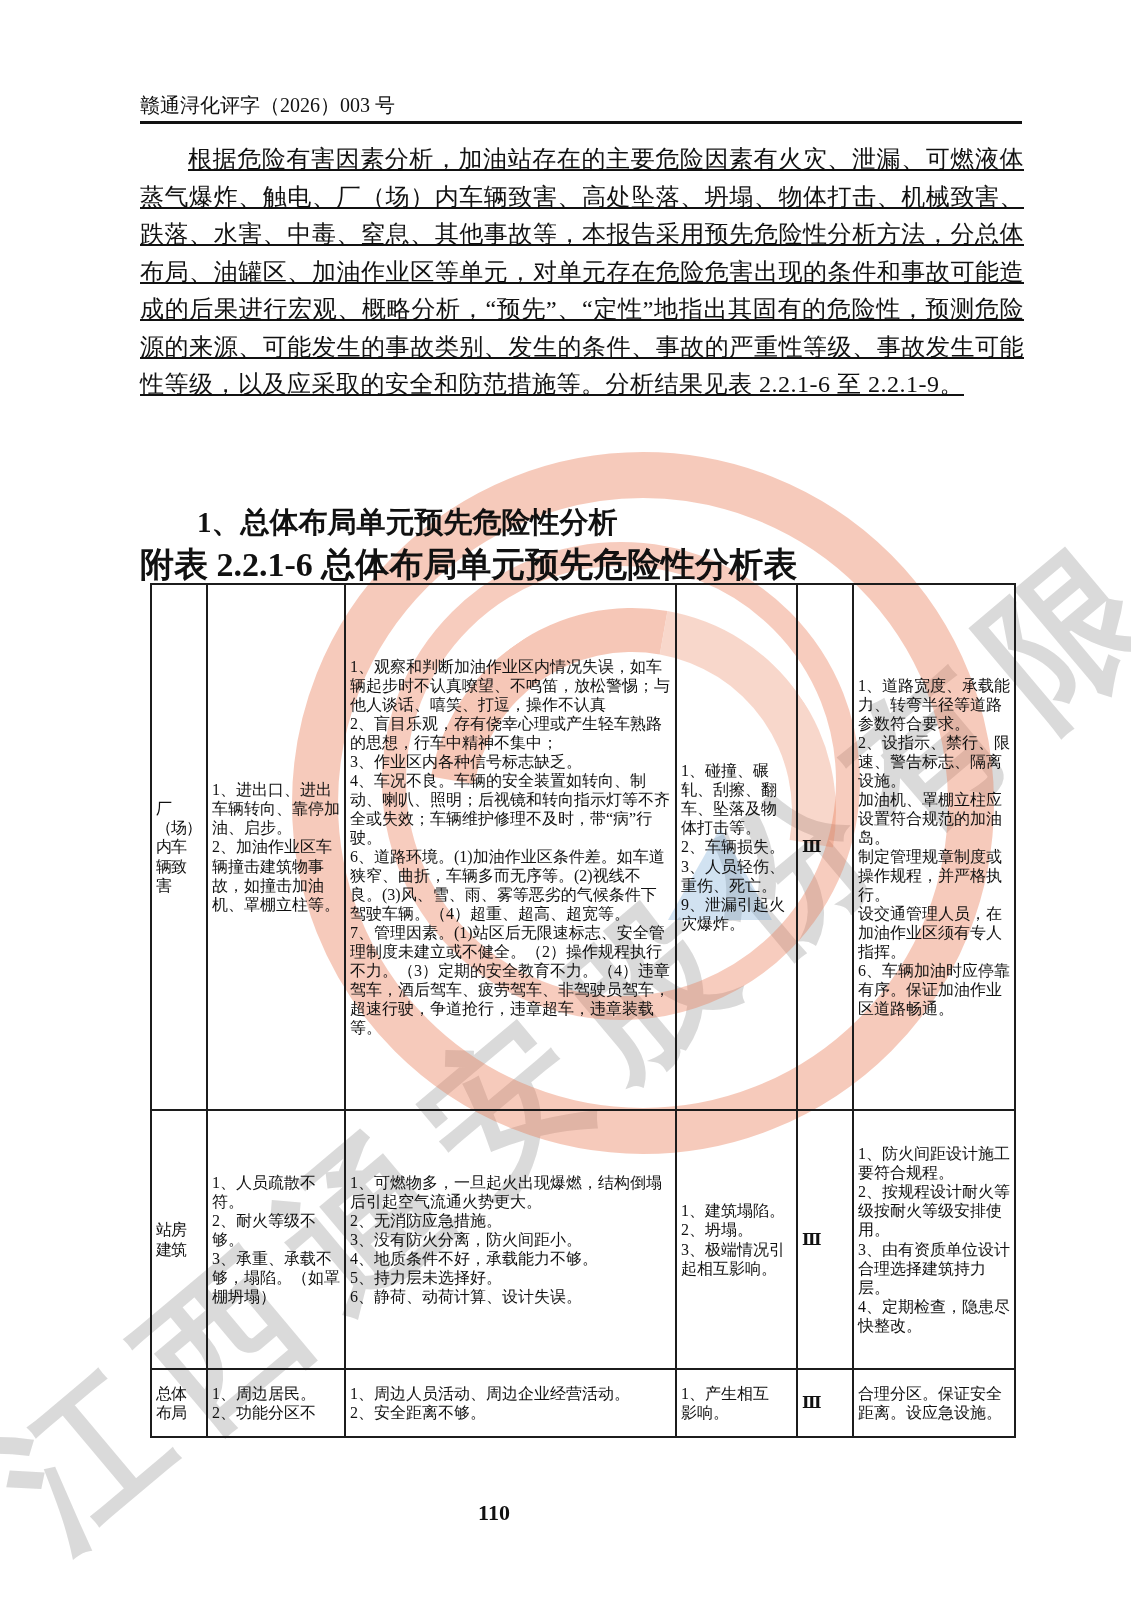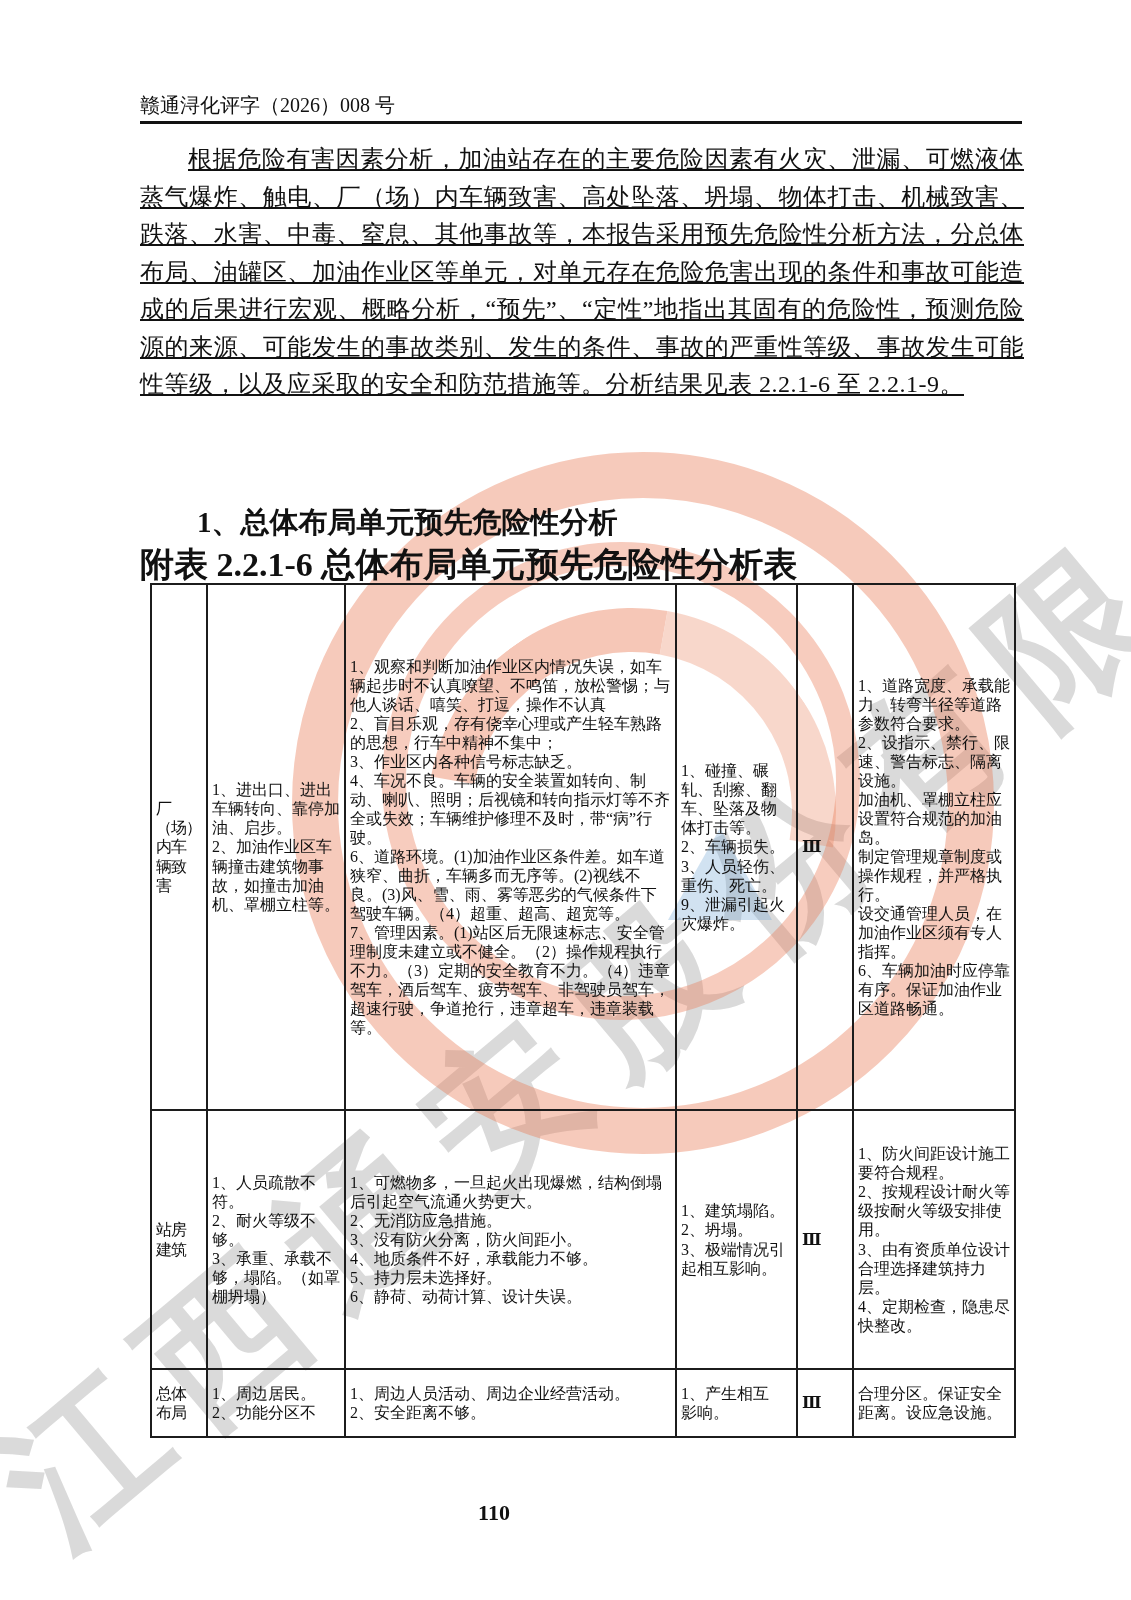--- a/index.html
+++ b/index.html
@@ -121,21 +121,21 @@
   <div class="wm wm-diag">江西通安股份有限公司</div>
   <div class="wm wm-circle">
     <div class="wm-circle-inner"></div>
     <div class="wm-swoosh"></div>
     <div class="wm-a"></div>
   </div>
 
   <div class="content">
 
     <div class="hdr">
-      <span>赣通浔化评字（2026）008 号</span>
+      <span>赣通浔化评字（2026）003 号</span>
     </div>
     <div class="hdr-rule"></div>
 
     <div class="para">根据危险有害因素分析，加油站存在的主要危险因素有火灾、泄漏、可燃液体蒸气爆炸、触电、厂（场）内车辆致害、高处坠落、坍塌、物体打击、机械致害、跌落、水害、中毒、窒息、其他事故等，本报告采用预先危险性分析方法，分总体布局、油罐区、加油作业区等单元，对单元存在危险危害出现的条件和事故可能造成的后果进行宏观、概略分析，“预先”、“定性”地指出其固有的危险性，预测危险源的来源、可能发生的事故类别、发生的条件、事故的严重性等级、事故发生可能性等级，以及应采取的安全和防范措施等。分析结果见表 2.2.1-6 至 2.2.1-9。</div>
 
     <div class="h1">1、总体布局单元预先危险性分析</div>
     <div class="caption">附表 2.2.1-6 总体布局单元预先危险性分析表</div>
 
     <table class="phr">
       <colgroup>

